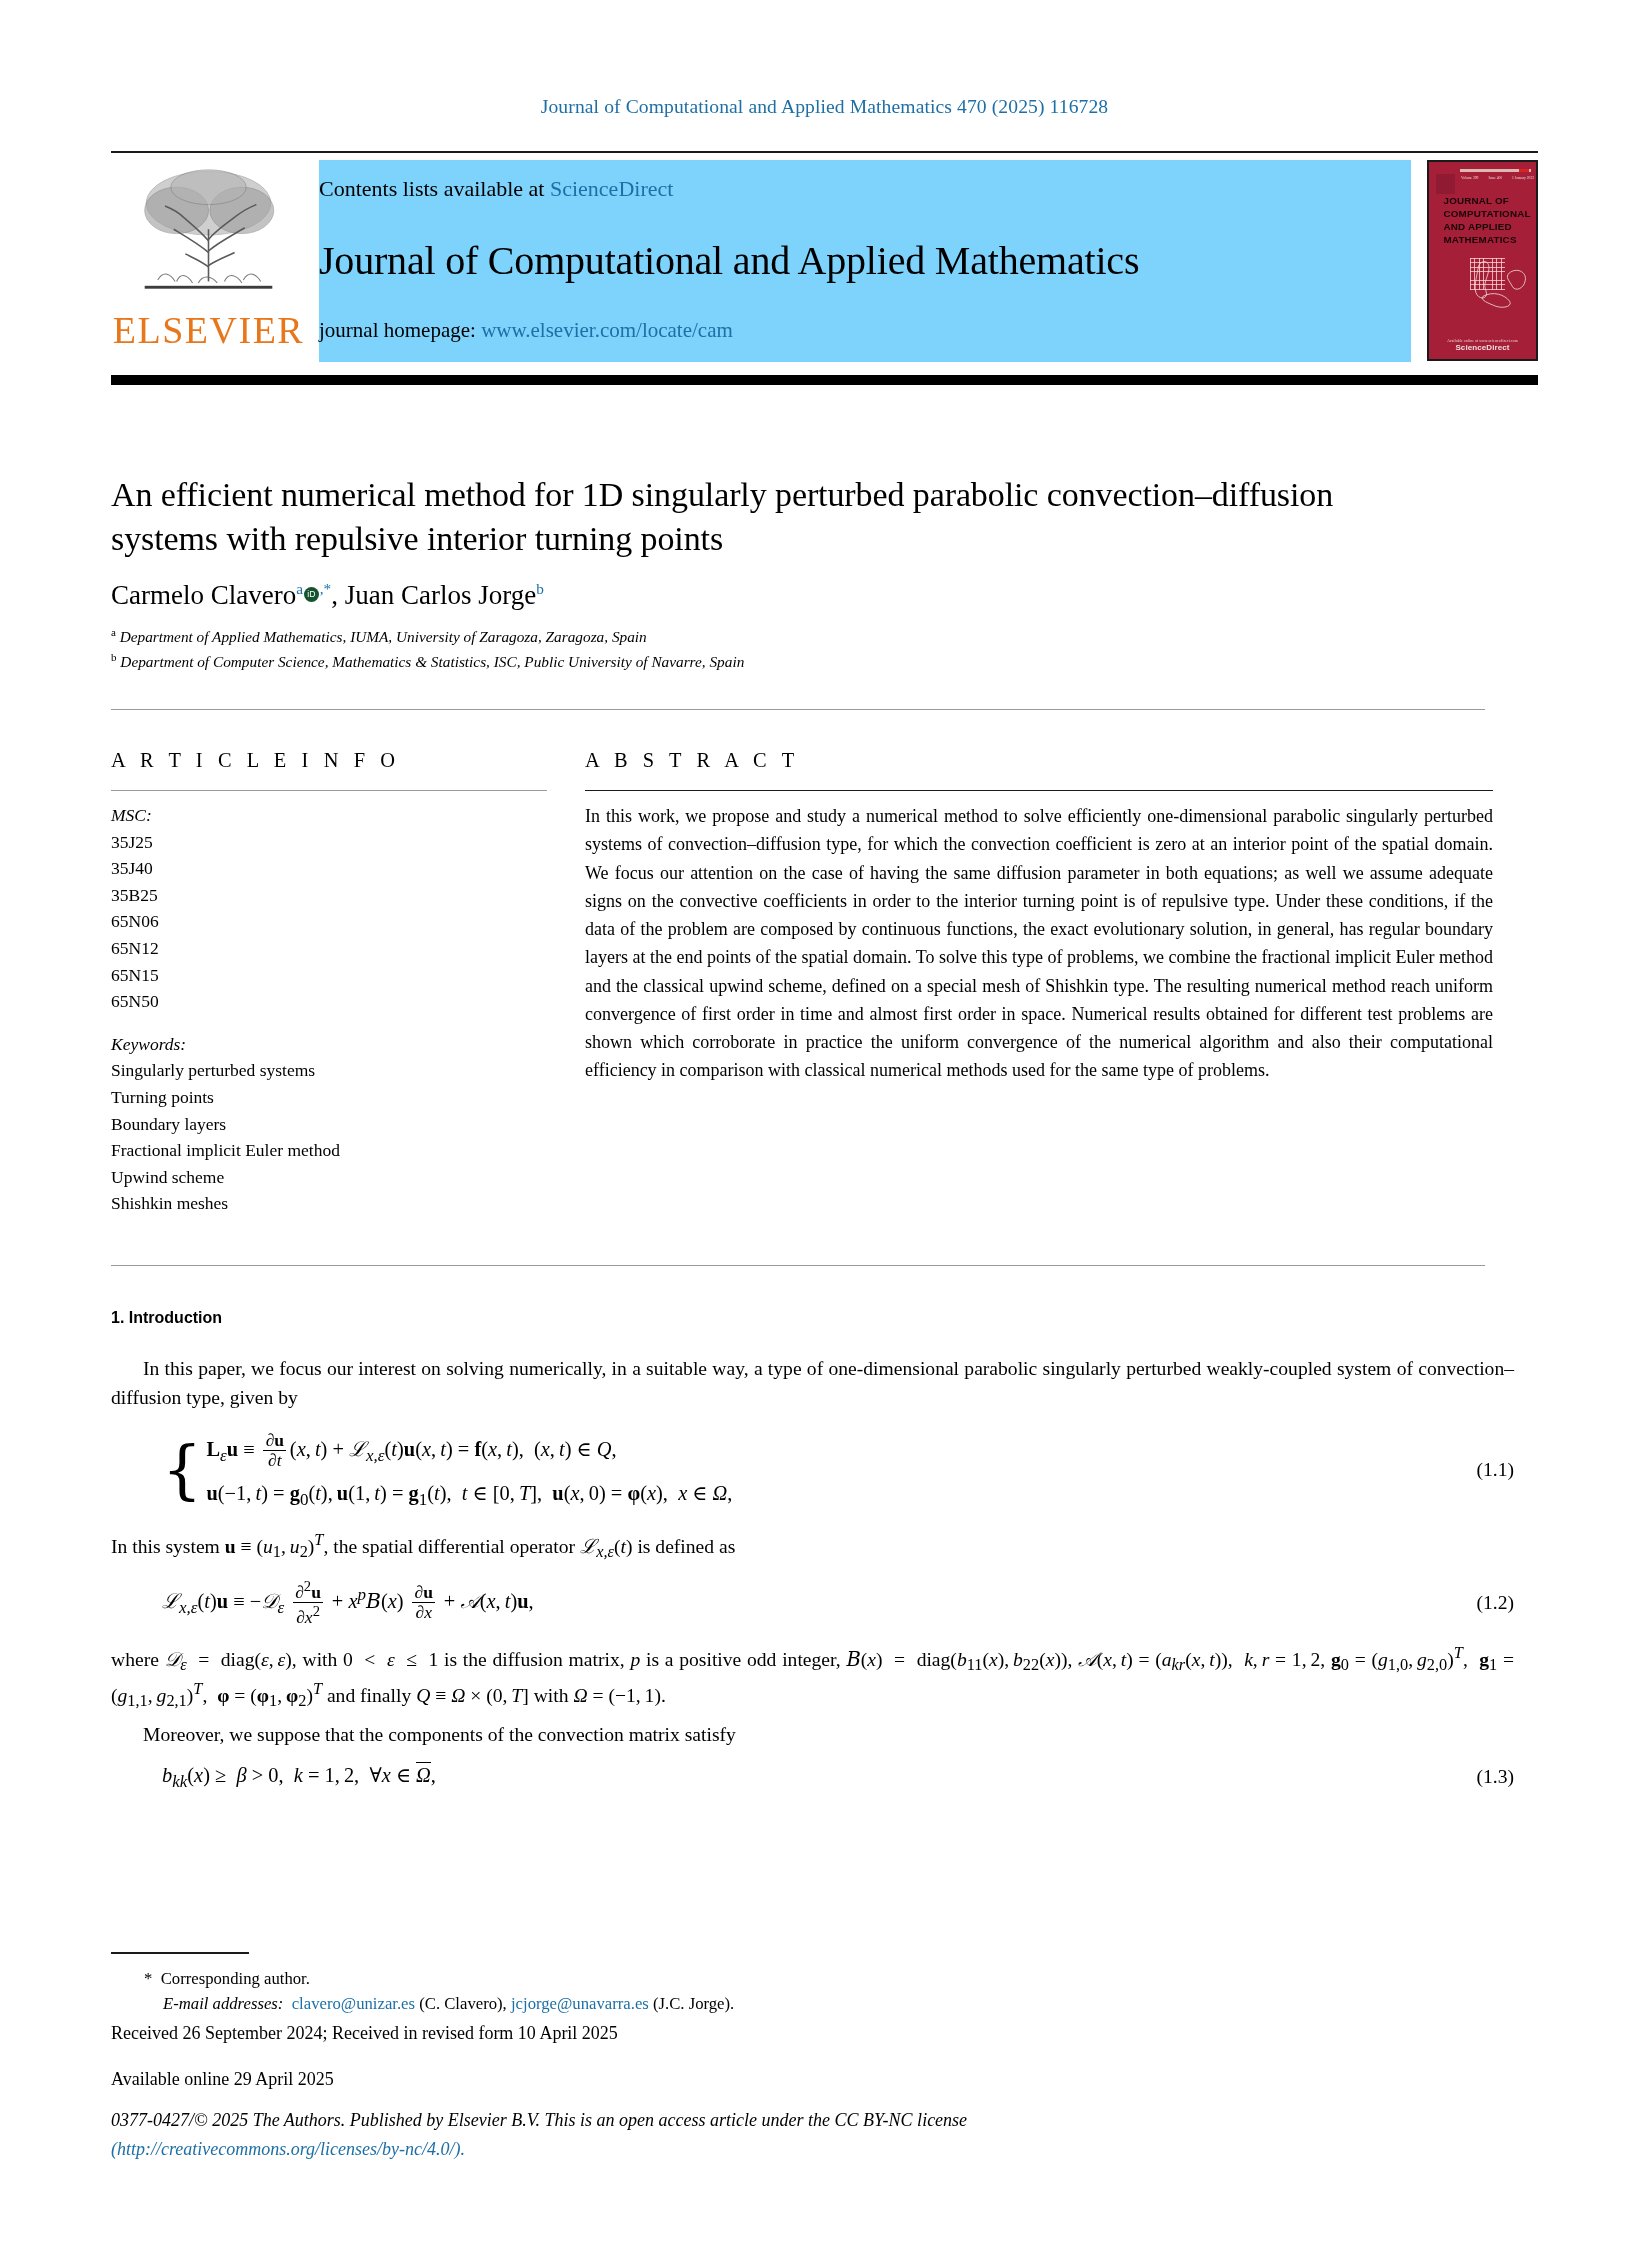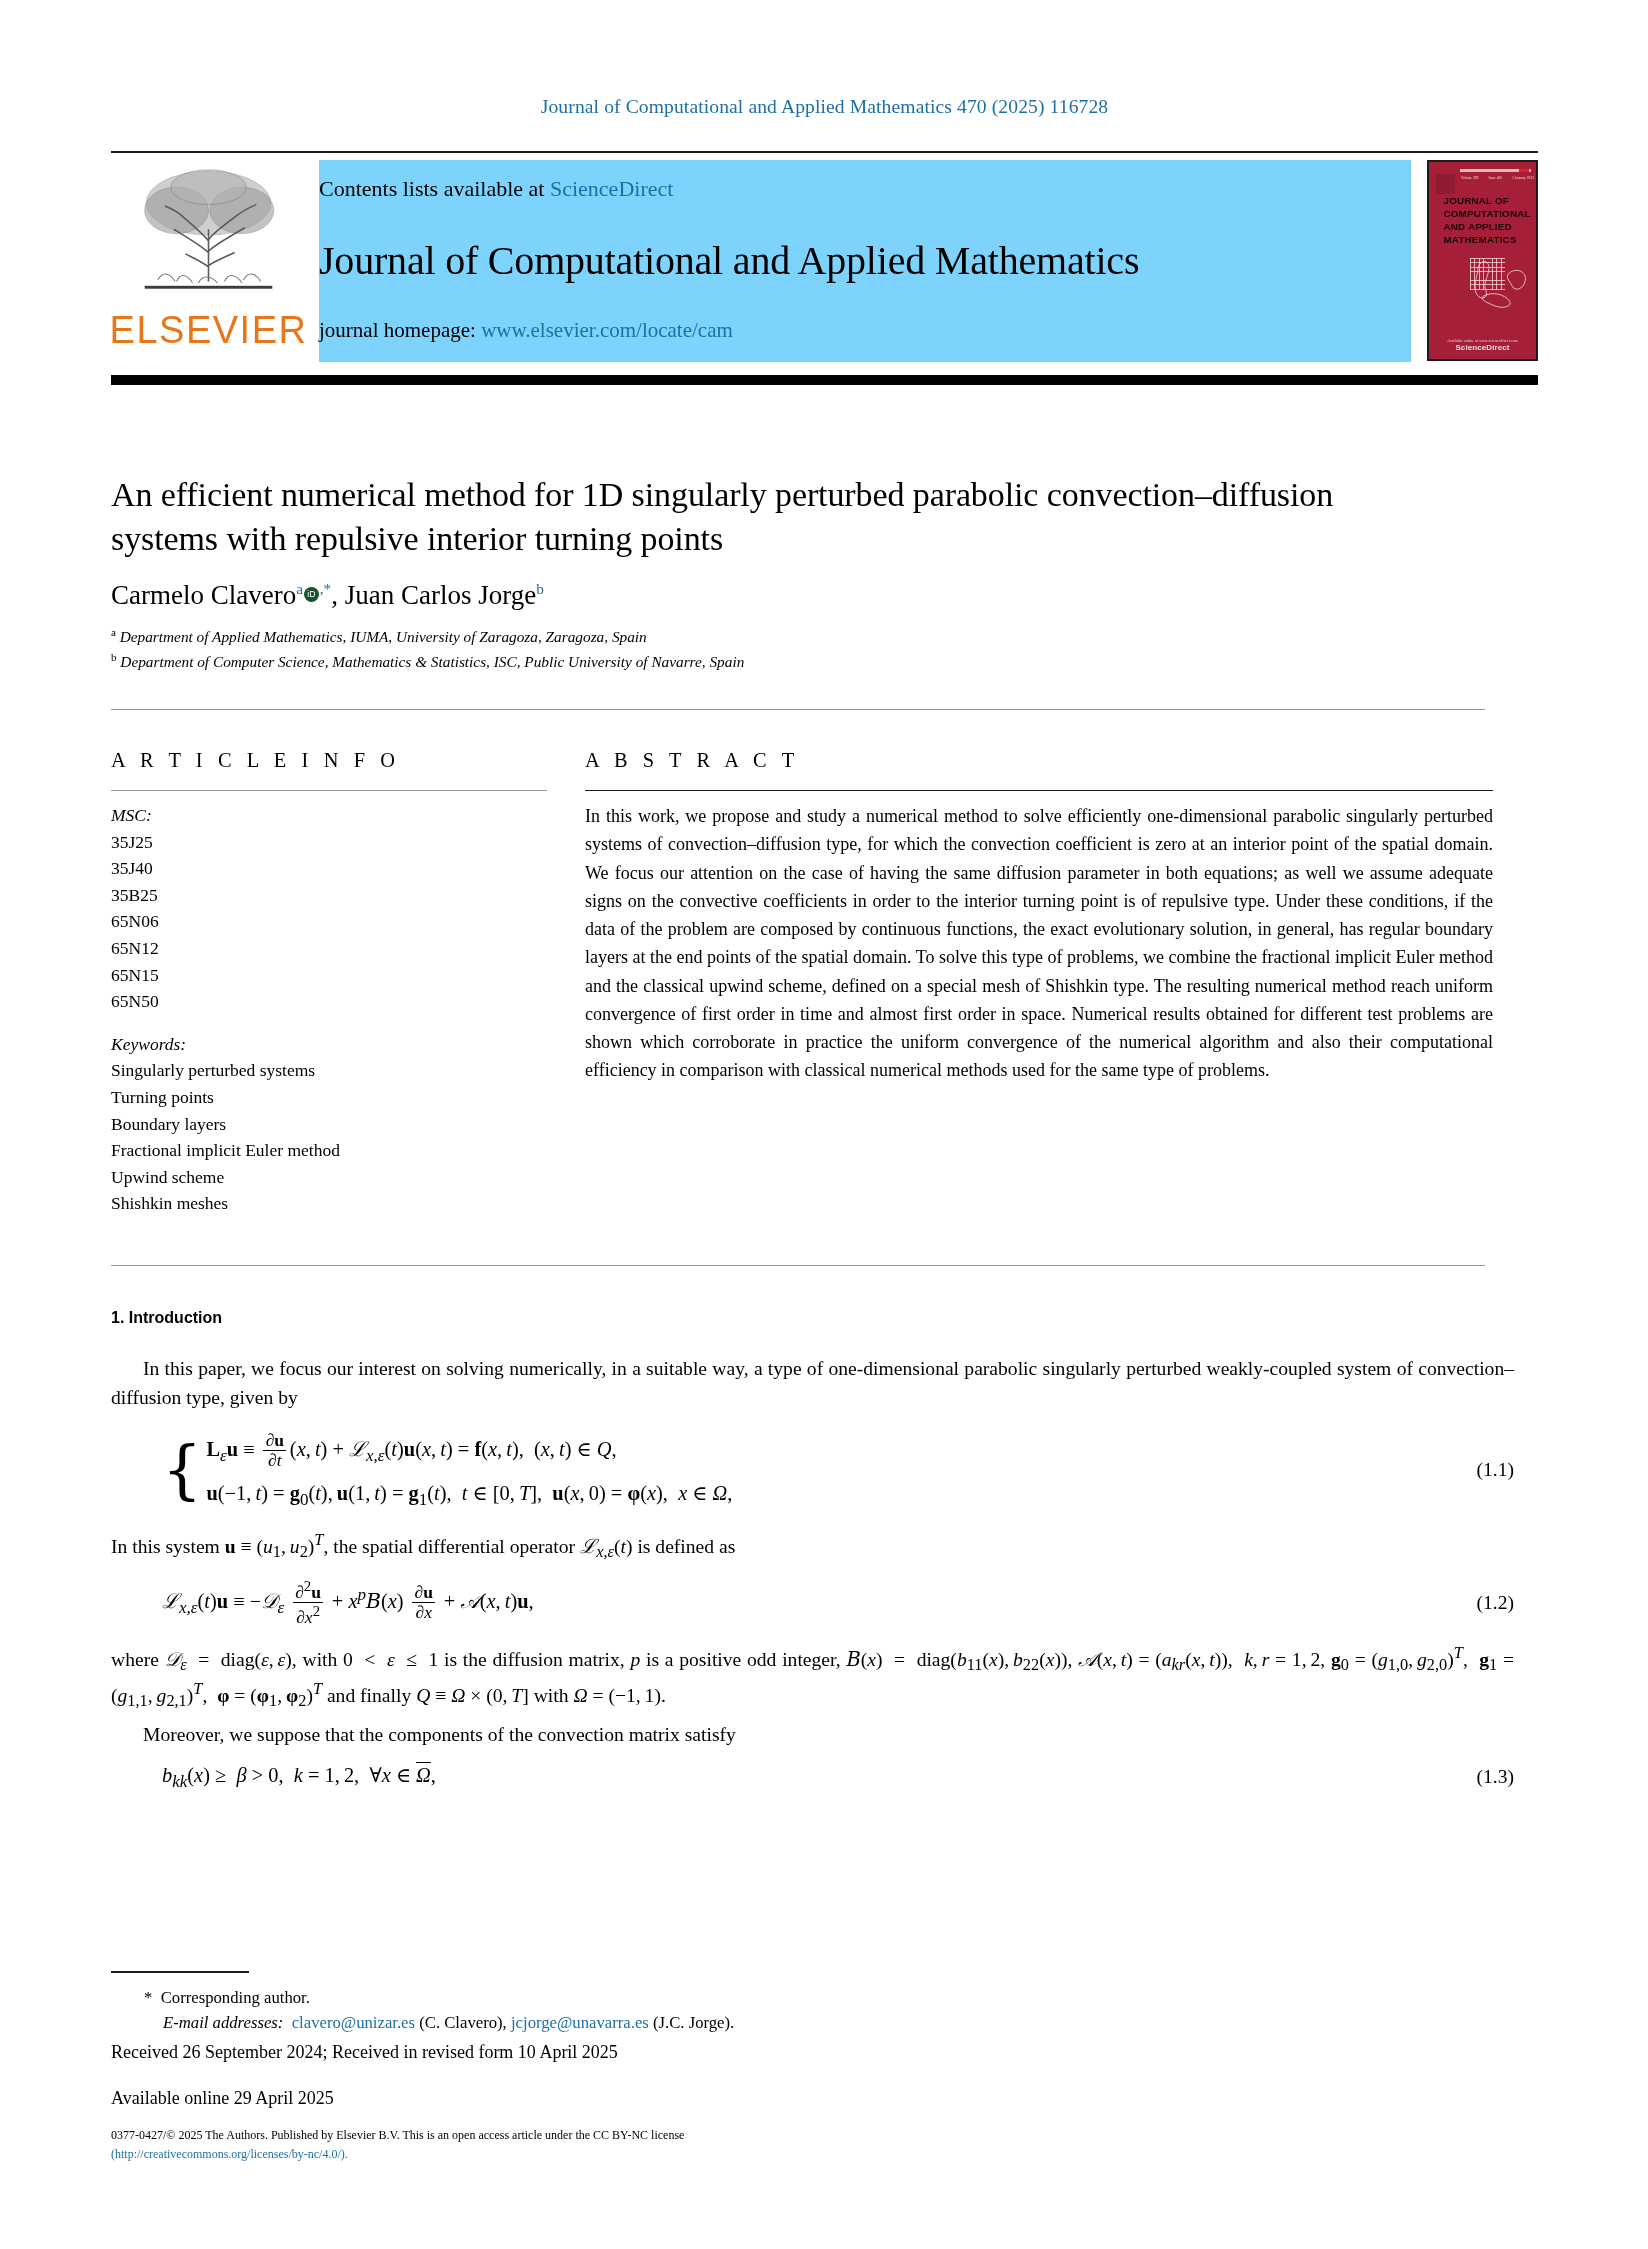--- a/index.html
+++ b/index.html
@@ -52,21 +52,21 @@
     width: 195px;
     flex: 0 0 195px;
     display: flex;
     flex-direction: column;
     align-items: center;
     justify-content: flex-start;
     padding-top: 4.4px;
   }
   .tree-svg { display:block; }
   .elsevier-word {
-    font-family: Liberation Sans, sans-serif;
+    font-family: Liberation Serif, serif;
     font-size: 38px;
     letter-spacing: 1.5px;
     color: #e8761b;
     line-height: 1;
     margin-top: 2.9px;
   }
   .banner {
     flex: 1 1 auto;
     background: #7dd3fc;
     margin-left: 13px;
@@ -263,21 +263,21 @@
 
   
   .footer { position: absolute; left: 111px; bottom: 86px; width: 1403px; }
   .fn-rule { width: 138px; border-top: 2.2px solid #1a1a1a; margin-bottom: 11.6px; }
   .fn-line { font-size: 16.7px; line-height: 1.5; }
   .fn-indent { padding-left: 33px; }
   .fn-indent2 { padding-left: 52px; }
   .doi { font-size: 19.6px; color: #1d6fa5; margin-top: 22px; }
   .fline { font-size: 18px; line-height: 1.55; margin-top: 4.4px; }
   .fline.sp { margin-top: 17.5px; }
-  .lic { font-size: 12px; line-height: 1.6; margin-top: 13px; text-align: justify; }
+  .lic { font-size: 18px; line-height: 1.6; margin-top: 13px; text-align: justify; font-style: italic; }
 </style>
 </head>
 <body>
 
 <div class="page">
 
   <div class="running-head">Journal of Computational and Applied Mathematics 470 (2025) 116728</div>
 
   <div class="masthead">
     <div class="masthead-inner">

